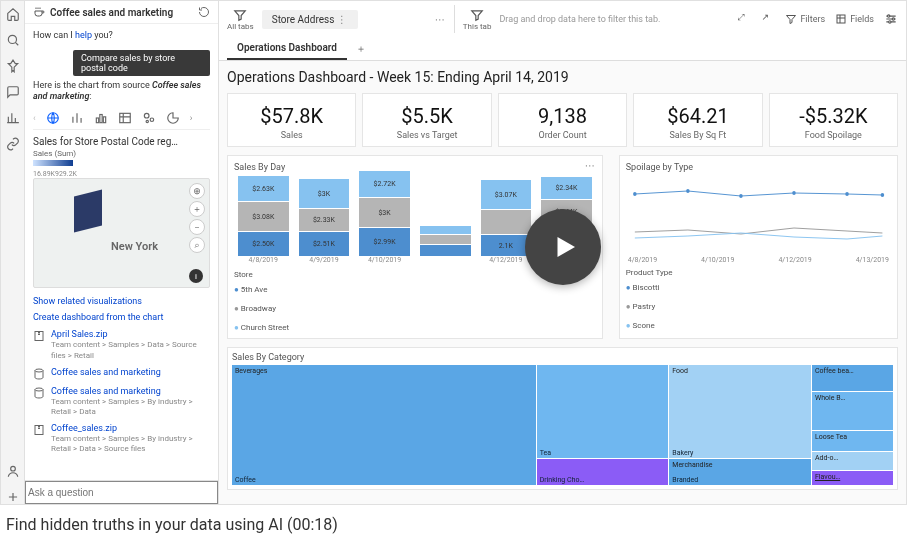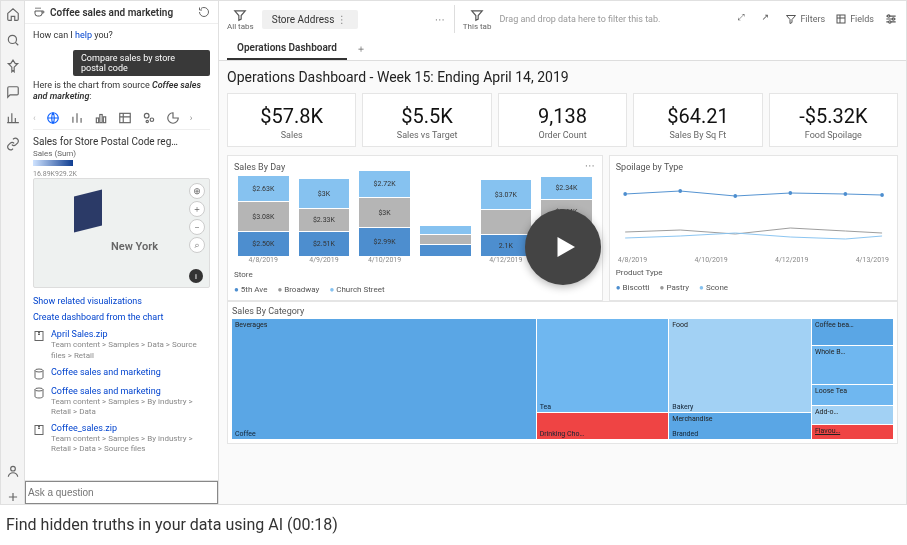--- a/index.html
+++ b/index.html
@@ -63,48 +63,48 @@
   .tab-add { width:16px; height:16px; margin-left:6px; cursor:pointer; color:#666; display:flex; align-items:center; justify-content:center;}
   
   .dash { padding: 8px; overflow:auto; flex:1; position:relative;}
   .dash-title { font-size: 14px; font-weight: 400; margin-bottom: 8px; color:#222;}
   
   .kpirow { display:flex; gap:6px; margin-bottom:8px;}
   .kpi { flex:1; background:#fff; border:1px solid #e5e5e5; padding:10px 4px 6px; text-align:center;}
   .kpi-val { font-size:20px; font-weight:400; color:#111;}
   .kpi-lbl { font-size:9px; color:#666; margin-top:2px;}
   
-  .chartrow { display:flex; gap:6px; }
+  .chartrow { display:flex; gap:16px; margin-bottom:8px;}
   .card { background:#fff; border:1px solid #e5e5e5; padding:6px; position:relative;}
   .card-title { font-size:9px; color:#555; margin-bottom:4px;}
   .sales-day { flex: 0 0 56%; }
   .spoil { flex:1;}
   
   .barchart { display:flex; align-items:flex-end; gap:10px; height:80px; padding: 0 4px;}
   .barstack { flex:1; display:flex; flex-direction:column-reverse; align-items:stretch; position:relative;}
   .seg { width:100%; display:flex; align-items:center; justify-content:center; font-size:7px; color:#333; border-top:1px solid #fff;}
   .seg.a{ background:#4d8ecf;} .seg.b{ background:#b5b5b5;} .seg.c{ background:#86c2f0;}
   .bar-xrow { display:flex; gap:10px; padding:0 4px;}
   .bar-xrow span{ flex:1; text-align:center; font-size:7px; color:#888;}
-  .legend-row { display:flex; gap:10px; font-size:8px; color:#555; margin-top:6px;}
+  .legend-row { display:flex; gap:10px; font-size:8px; color:#555; margin-top:6px;flex-direction:column;}
   .legend-row span::before{ content:"● "; }
   .lg-a::before{color:#4d8ecf;} .lg-b::before{color:#999;} .lg-c::before{color:#86c2f0;}
   .lg-d::before{color:#4d8ecf;} .lg-e::before{color:#999;} .lg-f::before{color:#86c2f0;}
   .ylab { position:absolute; left:-2px; top:40%; transform:rotate(-90deg); font-size:7px; color:#888;}
   
   .linechart { position:relative; height:80px;}
   .linechart svg { width:100%; height:100%;}
   .line-xrow { display:flex; justify-content:space-between; font-size:7px; color:#888; padding:0 2px;}
   
   .treemap { background:#fff; border:1px solid #e5e5e5; padding:4px;}
   .tm-title { font-size:9px; color:#555; margin-bottom:3px;}
   .tm-grid { display:flex; height:120px; gap:1px;}
   .tm-col { display:flex; flex-direction:column; gap:1px;}
   .tm-cell { background:#6fb7f0; font-size:7px; color:#222; padding:2px 3px; overflow:hidden; position:relative;}
-  .tm-cell.d2{ background:#5aa6e5;} .tm-cell.d3{ background:#ef4444;text-decoration:underline;} .tm-cell.lt{ background:#a2d1f4;}
+  .tm-cell.d2{ background:#5aa6e5;} .tm-cell.d3{ background:#8b5cf6;text-decoration:underline;} .tm-cell.lt{ background:#a2d1f4;}
   .tm-bot { position:absolute; bottom:1px; left:3px; font-size:7px; color:#123;}
   
   .play-overlay { position:absolute; left:50%; top:42%; transform:translate(-50%,-50%); width:76px; height:76px; border-radius:50%; background:#444; display:flex; align-items:center; justify-content:center; cursor:pointer; box-shadow:0 2px 8px rgba(0,0,0,.3);}
   .play-overlay svg { width:30px; height:30px; fill:#fff; margin-left:4px;}
   
   .caption { padding: 10px 6px 4px; font-size: 16px; color:#333; font-weight:400;}
   
   svg { display:block; }
   .more-dots { letter-spacing:1px; cursor:pointer; color:#888;}
 </style>

